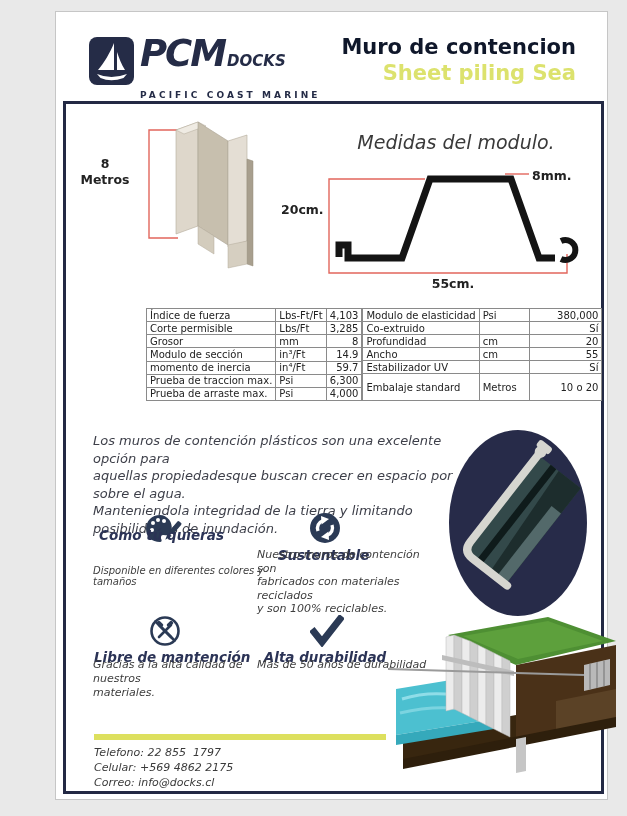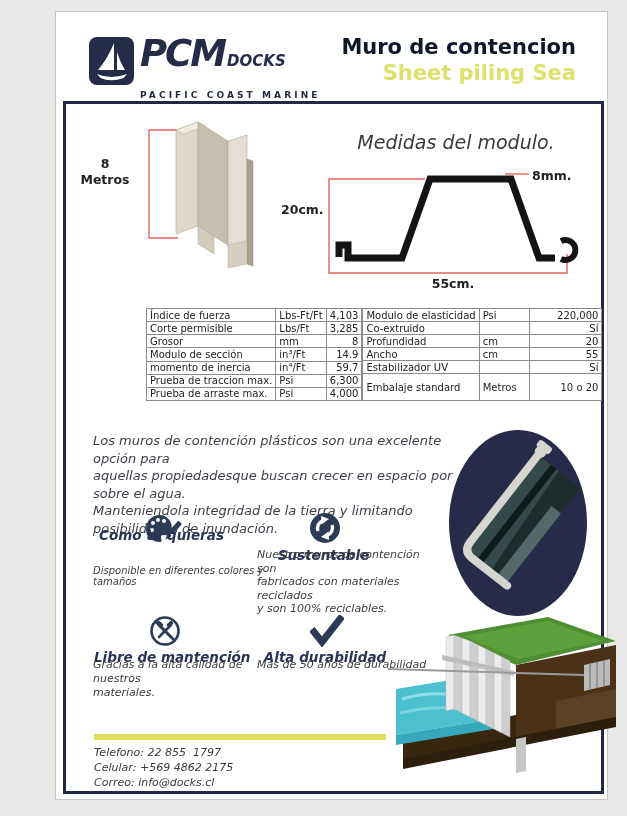--- a/index.html
+++ b/index.html
@@ -207,21 +207,21 @@
           <td class="unit">Psi</td>
           <td class="val">4,000</td>
         </tr>
       </tbody>
         </table>
       <table class="spec t-right">
         <tbody>
             <tr>
           <td class="name">Modulo de elasticidad</td>
           <td class="unit">Psi</td>
-          <td class="val">220,000</td>
+          <td class="val">380,000</td>
         </tr>
         <tr>
           <td class="name">Co-extruido</td>
           <td class="unit"></td>
           <td class="val">Sí</td>
         </tr>
         <tr>
           <td class="name">Profundidad</td>
           <td class="unit">cm</td>
           <td class="val">20</td>

